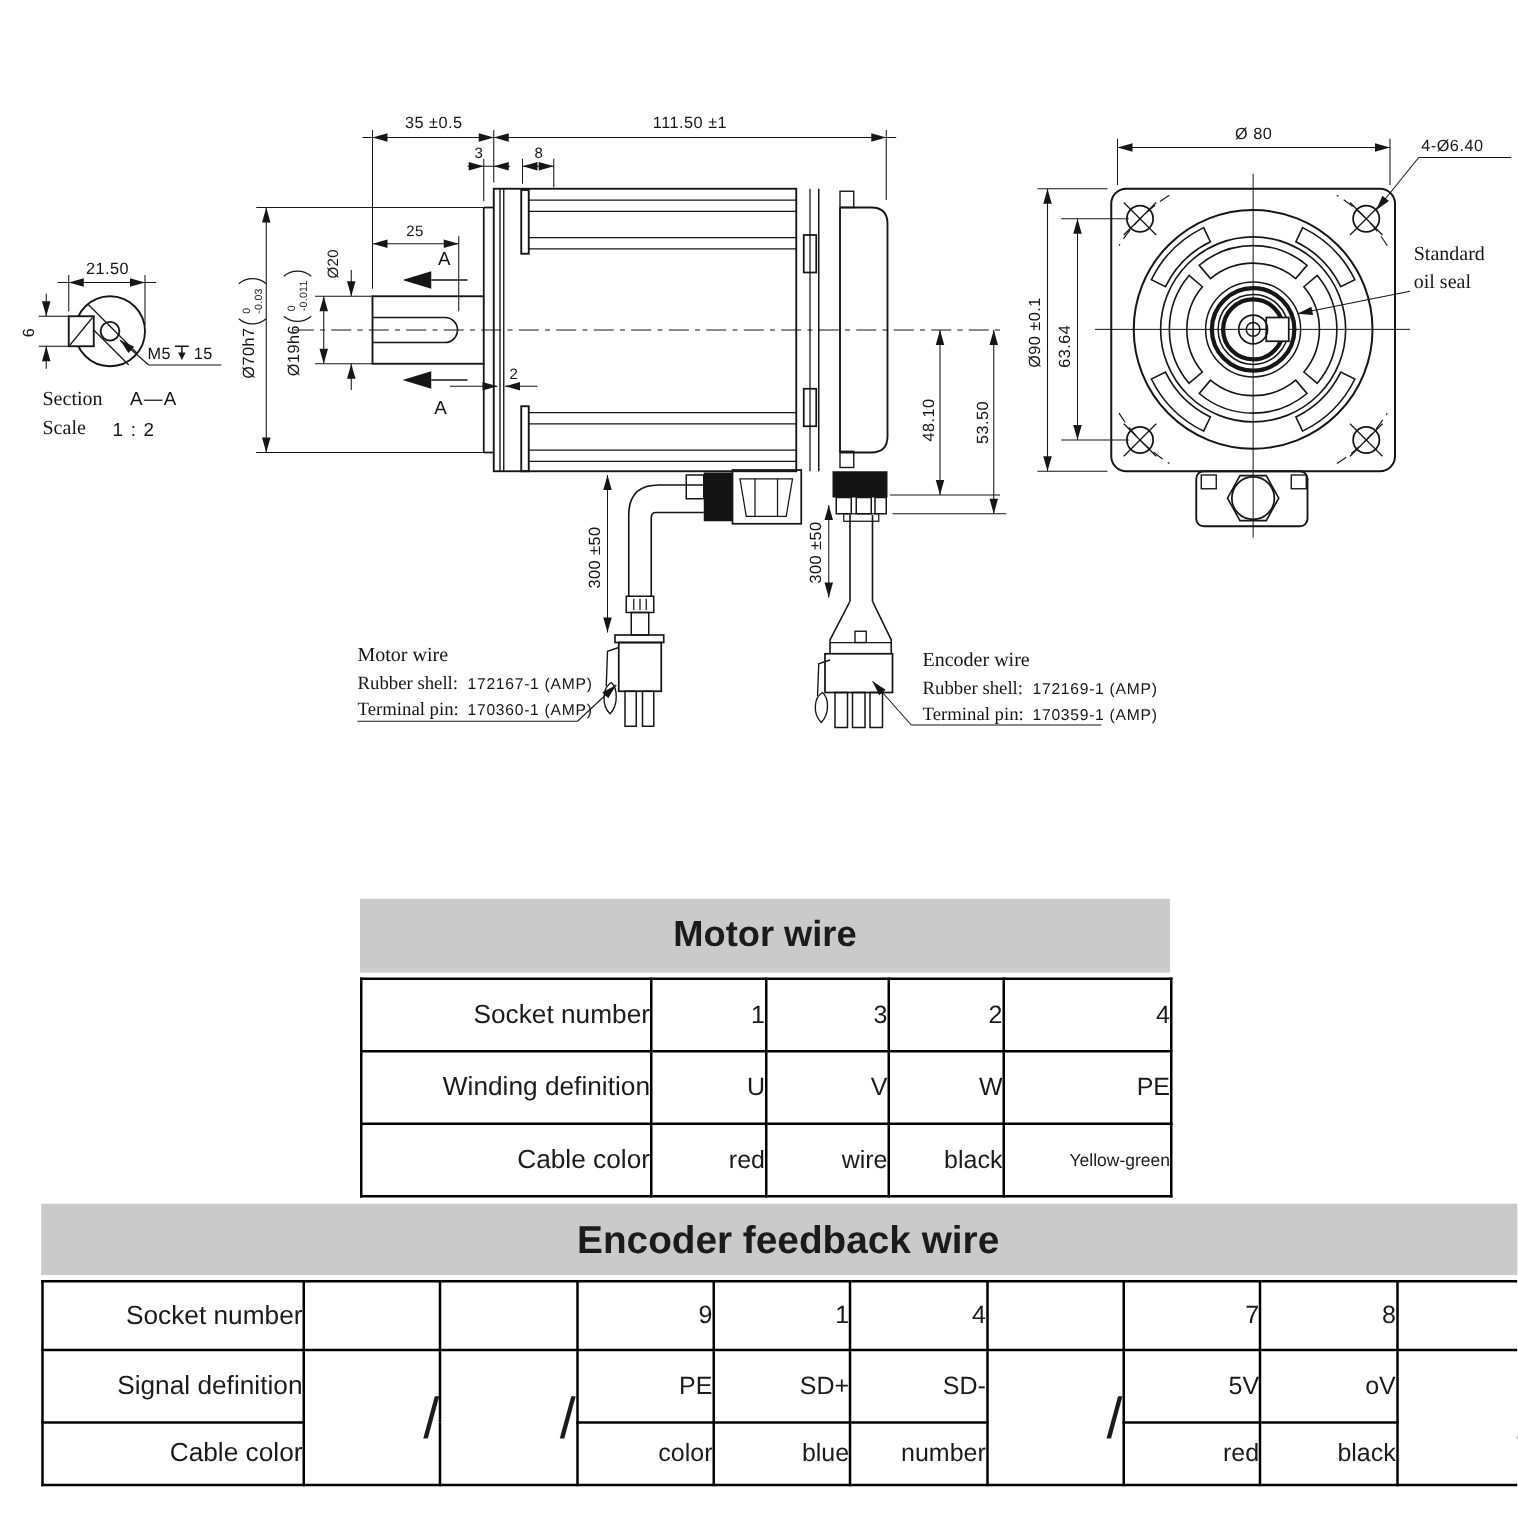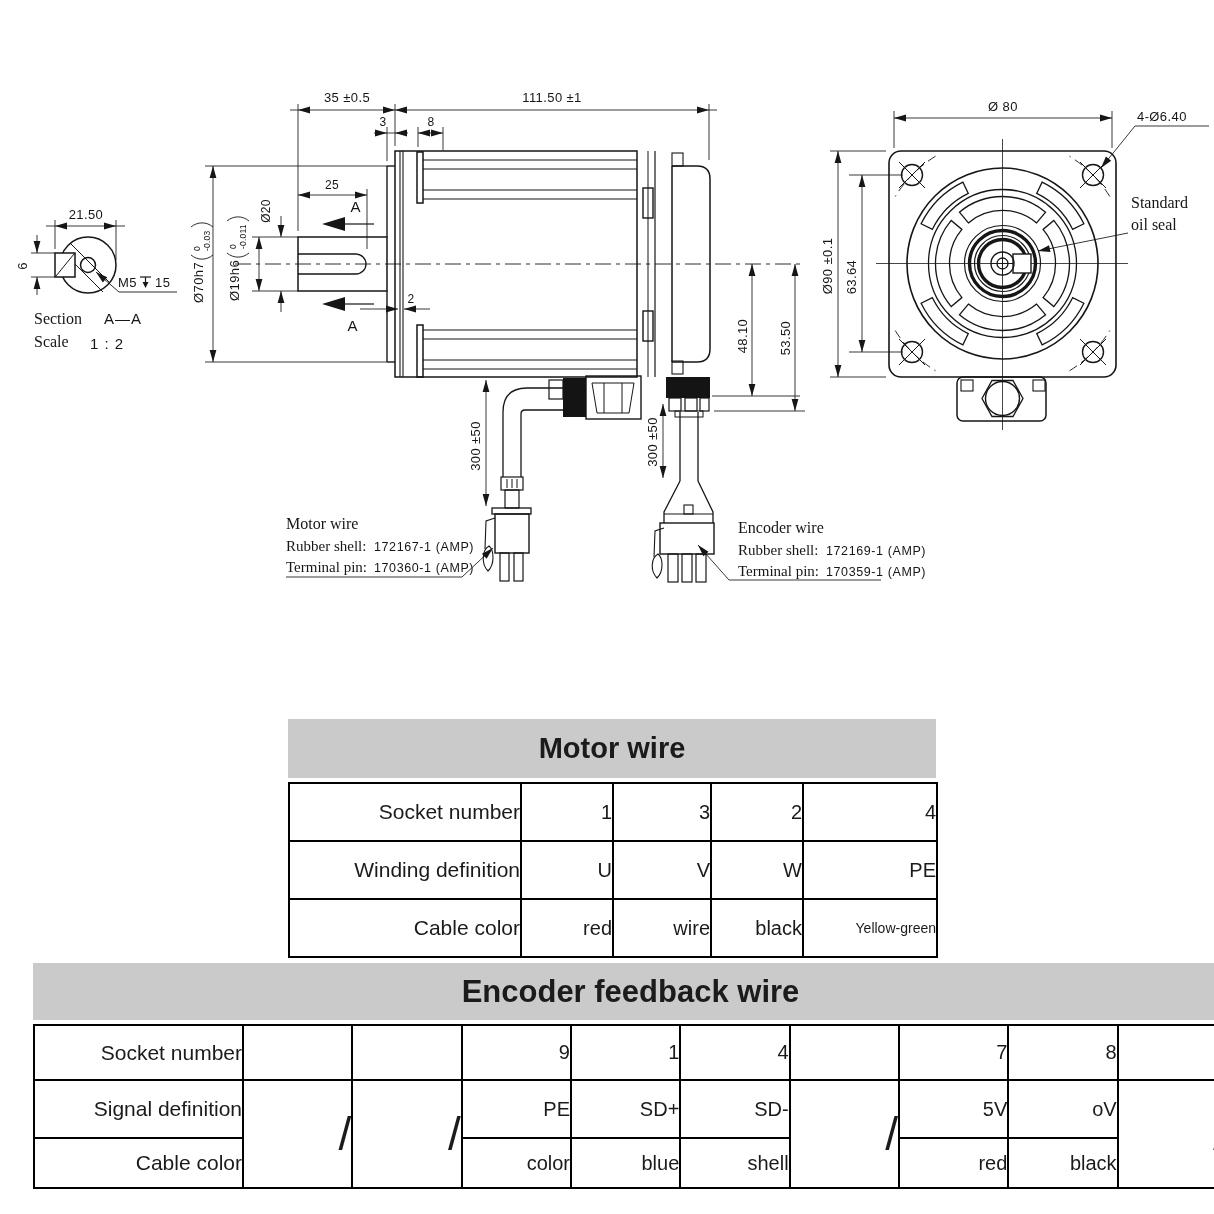--- a/index.html
+++ b/index.html
@@ -434,21 +434,21 @@
       <td>SD-</td>
       <td class="slash" rowspan="2">/</td>
       <td>5V</td>
       <td>oV</td>
       <td class="slash" rowspan="2">/</td>
     </tr>
     <tr class="r3">
       <td class="lbl thin">Cable color</td>
       <td class="thin">color</td>
       <td class="thin">blue</td>
-      <td class="thin">shell</td>
+      <td class="thin">number</td>
       <td class="thin">red</td>
       <td class="thin">black</td>
     </tr>
   </tbody>
       </table>
 </div>
 
 </div>
 
 </body></html>

